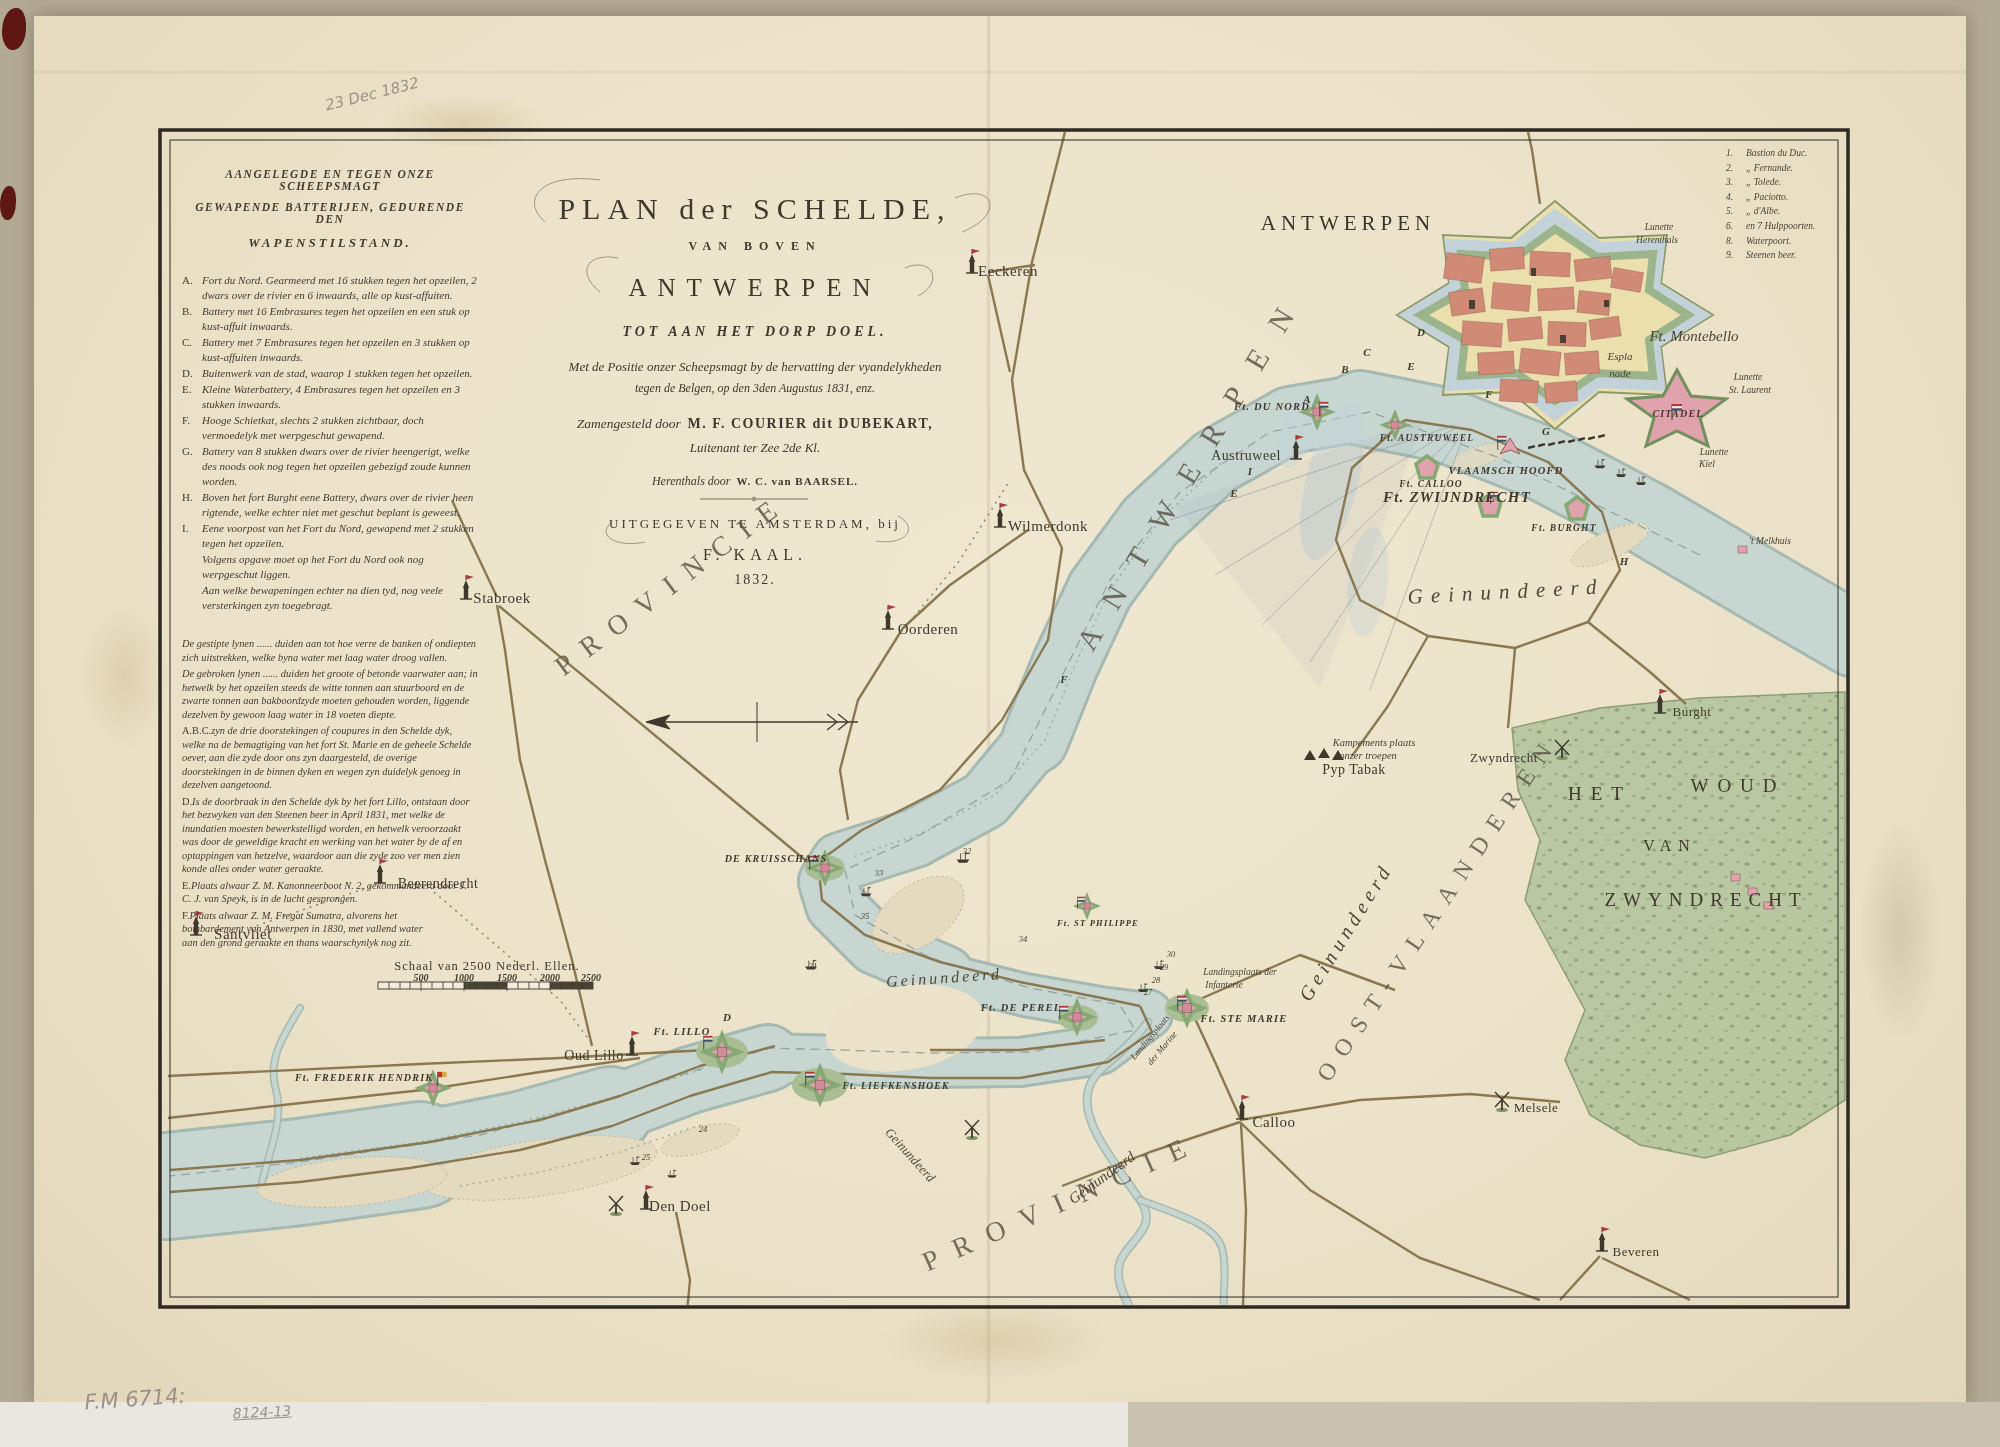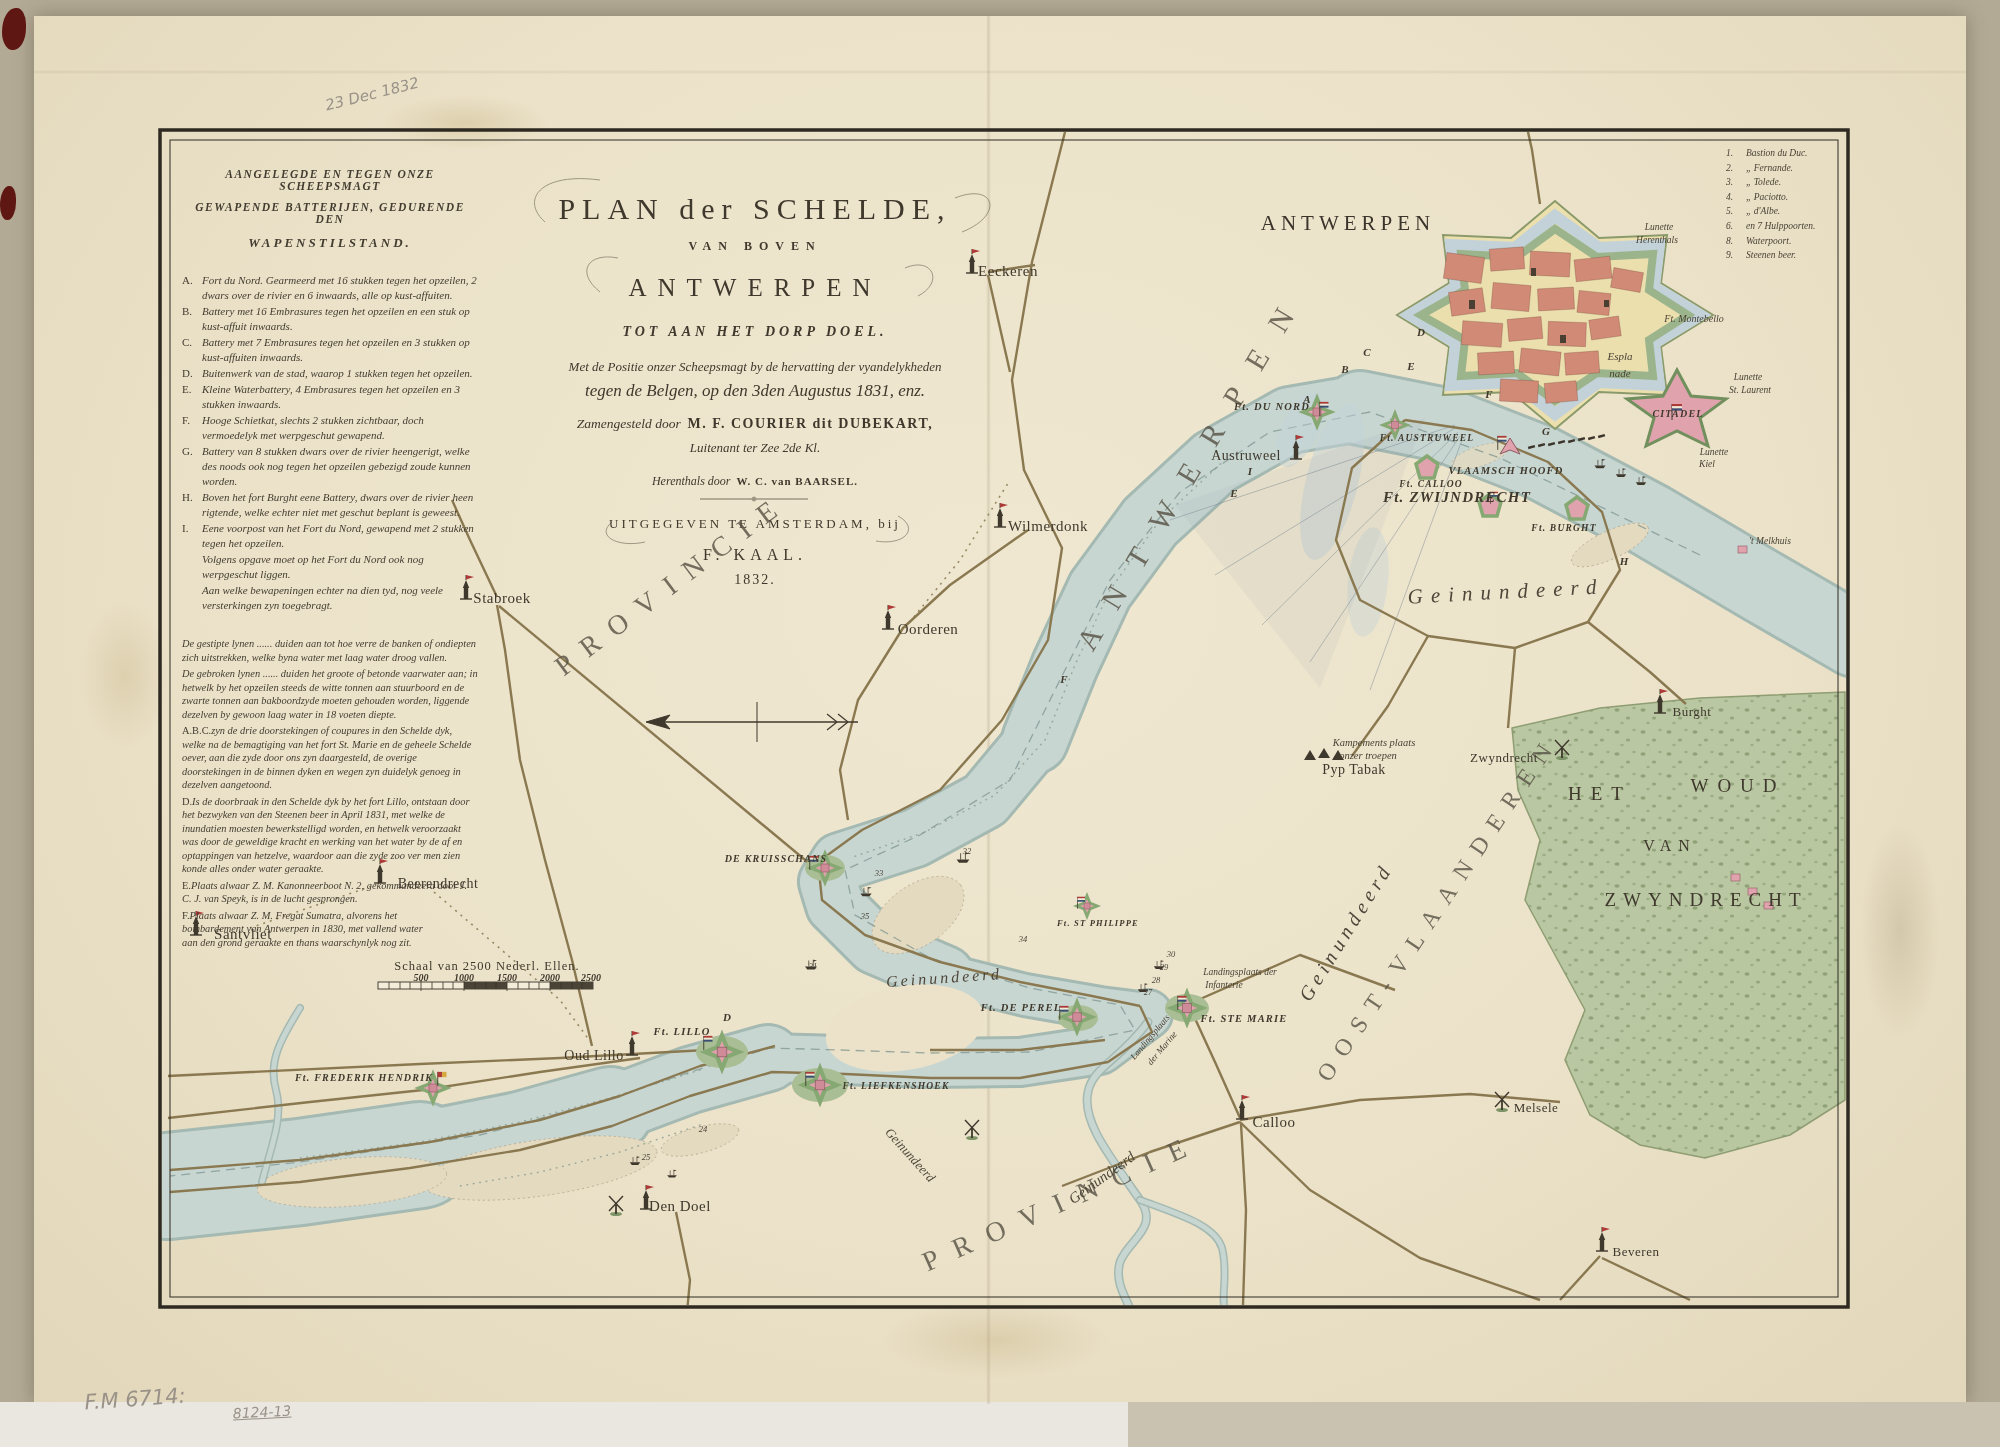--- a/index.html
+++ b/index.html
@@ -36,21 +36,21 @@
   .hand{font-family:"DejaVu Sans",sans-serif;font-style:italic;color:#9a9288;}
 
   
   .title-block{position:absolute;left:505px;top:0;width:500px;height:620px;color:var(--ink);}
   .title-block div{position:absolute;left:0;right:0;text-align:center;}
   .t1{top:192px;font-size:30px;letter-spacing:7px;}
   .t2{top:239px;font-size:12px;letter-spacing:7px;font-weight:bold;}
   .t3{top:274px;font-size:25px;letter-spacing:11px;}
   .t4{top:324px;font-size:14px;font-style:italic;font-weight:bold;letter-spacing:4px;}
   .t5{top:359px;font-size:13px;font-style:italic;}
-  .t6{top:381px;font-size:17px;font-style:italic;}
+  .t6{top:381px;font-size:12px;font-style:italic;}
   .t7{top:416px;font-size:13.5px;font-style:italic;}
   .t7 b{font-style:normal;font-size:14px;letter-spacing:1.5px;}
   .t8{top:440px;font-size:13px;font-style:italic;}
   .t9{top:474px;font-size:12px;font-style:italic;}
   .t9 b{font-style:normal;font-size:11px;letter-spacing:1px;}
   .t10{top:516px;font-size:13px;letter-spacing:3px;}
   .t11{top:546px;font-size:16px;letter-spacing:5px;}
   .t12{top:572px;font-size:14px;letter-spacing:2px;}
 
   
@@ -578,21 +578,21 @@
         <span class="lbl fort" style="left: 1678px; top: 413px; font-size: 10px; transform: translate(-50%, -50%) rotate(0deg);">CITADEL</span>
         <span class="lbl fort" style="left: 1244px; top: 1018px; font-size: 10.5px; transform: translate(-50%, -50%) rotate(0deg);">Ft. STE MARIE</span>
         <span class="lbl fort" style="left: 1021px; top: 1007px; font-size: 10.5px; transform: translate(-50%, -50%) rotate(0deg);">Ft. DE PEREL</span>
         <span class="lbl fort" style="left: 1098px; top: 923px; font-size: 8.5px; transform: translate(-50%, -50%) rotate(0deg);">Ft. ST PHILIPPE</span>
         <span class="lbl fort" style="left: 776px; top: 858px; font-size: 10px; transform: translate(-50%, -50%) rotate(0deg);">DE KRUISSCHANS</span>
         <span class="lbl fort" style="left: 682px; top: 1031px; font-size: 10.5px; transform: translate(-50%, -50%) rotate(0deg);">Ft. LILLO</span>
         <span class="lbl fort" style="left: 896px; top: 1086px; font-size: 9.5px; transform: translate(-50%, -50%) rotate(0deg);">Ft. LIEFKENSHOEK</span>
         <span class="lbl fort" style="left: 364px; top: 1077px; font-size: 10px; transform: translate(-50%, -50%) rotate(0deg);">Ft. FREDERIK HENDRIK</span>
         <span class="lbl tiny" style="left: 1659px; top: 227px; transform: translate(-50%, -50%) rotate(0deg);">Lunette</span>
         <span class="lbl tiny" style="left: 1657px; top: 240px; transform: translate(-50%, -50%) rotate(0deg);">Herenthals</span>
-        <span class="lbl tiny" style="left: 1694px; top: 318px; font-size: 10px; transform: translate(-50%, -50%) rotate(0deg);">Ft. Montebello</span>
+        <span class="lbl tiny" style="left: 1694px; top: 336px; font-size: 15px; transform: translate(-50%, -50%) rotate(0deg);">Ft. Montebello</span>
         <span class="lbl tiny" style="left: 1748px; top: 377px; transform: translate(-50%, -50%) rotate(0deg);">Lunette</span>
         <span class="lbl tiny" style="left: 1750px; top: 390px; transform: translate(-50%, -50%) rotate(0deg);">St. Laurent</span>
         <span class="lbl tiny" style="left: 1714px; top: 452px; transform: translate(-50%, -50%) rotate(0deg);">Lunette</span>
         <span class="lbl tiny" style="left: 1707px; top: 464px; transform: translate(-50%, -50%) rotate(0deg);">Kiel</span>
         <span class="lbl tiny" style="left: 1770px; top: 541px; transform: translate(-50%, -50%) rotate(0deg);">'t Melkhuis</span>
         <span class="lbl tiny" style="left: 1620px; top: 356px; font-size: 11px; transform: translate(-50%, -50%) rotate(0deg);">Espla</span>
         <span class="lbl tiny" style="left: 1620px; top: 373px; font-size: 11px; transform: translate(-50%, -50%) rotate(0deg);">nade</span>
         <span class="lbl tiny" style="left: 1374px; top: 742px; font-size: 10.5px; transform: translate(-50%, -50%) rotate(0deg);">Kampements plaats</span>
         <span class="lbl tiny" style="left: 1368px; top: 755px; font-size: 10.5px; transform: translate(-50%, -50%) rotate(0deg);">onzer troepen</span>
         <span class="lbl tiny" style="left: 1240px; top: 972px; transform: translate(-50%, -50%) rotate(0deg);">Landingsplaats der</span>

